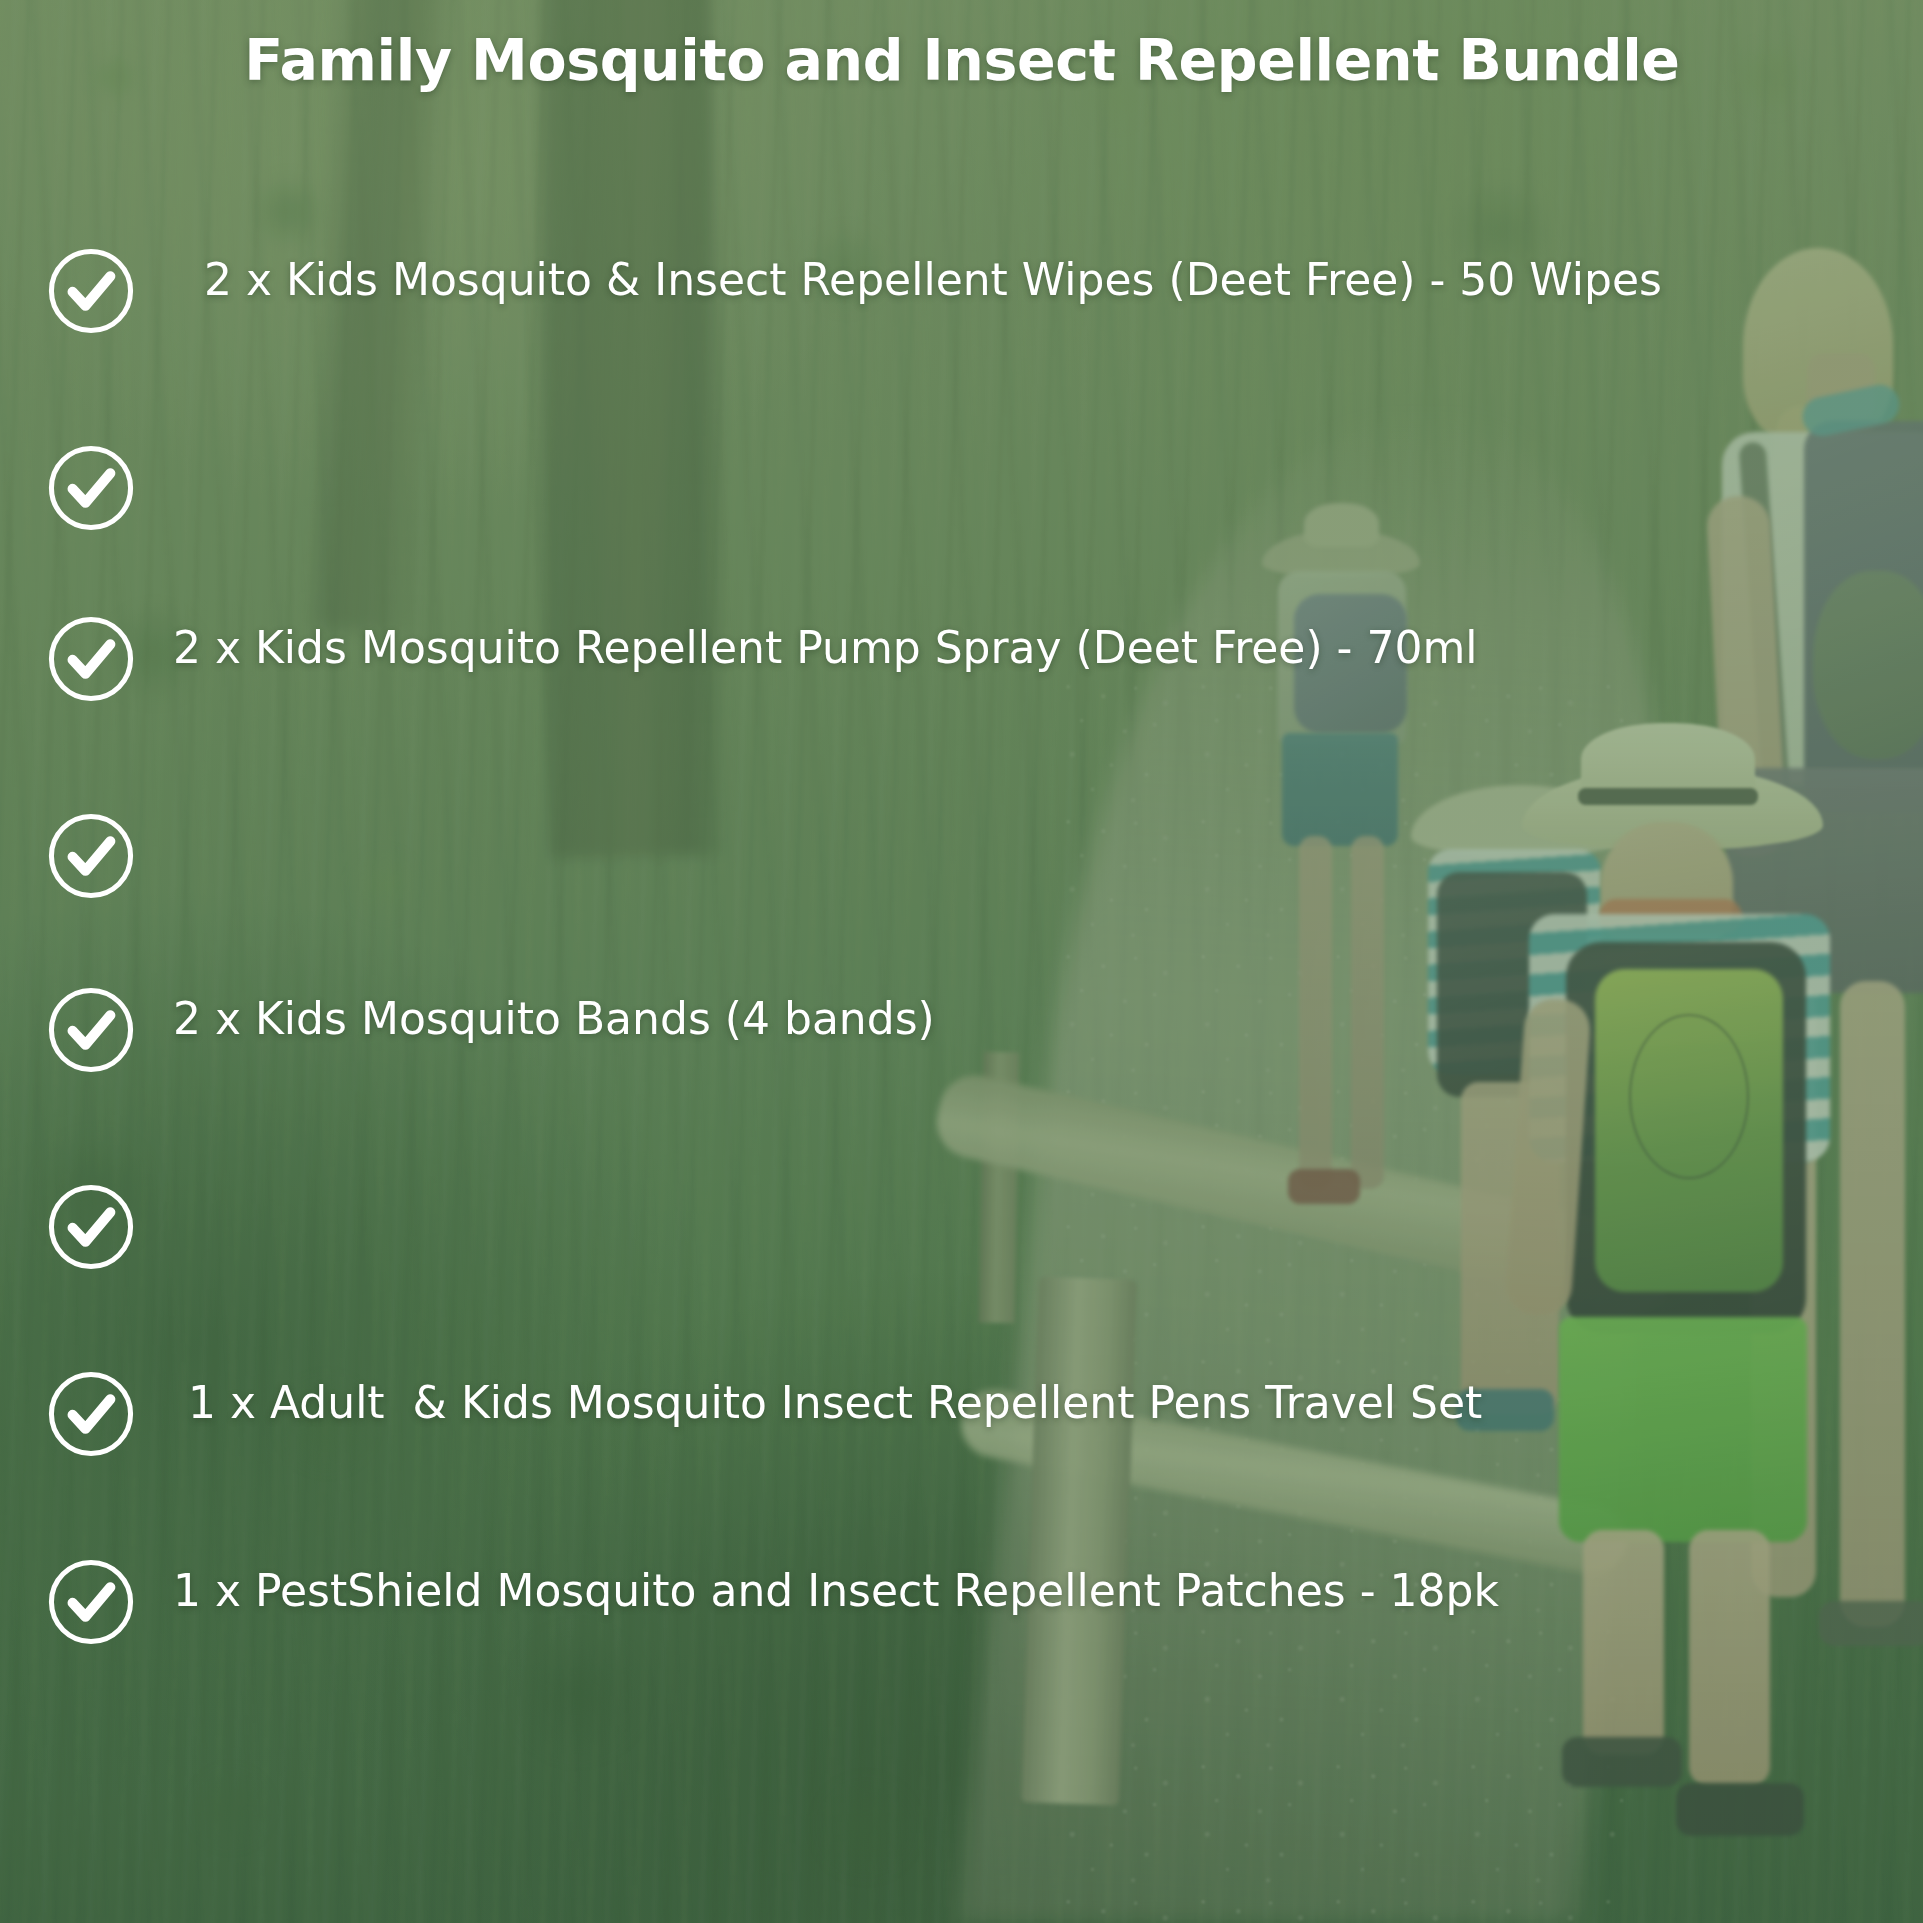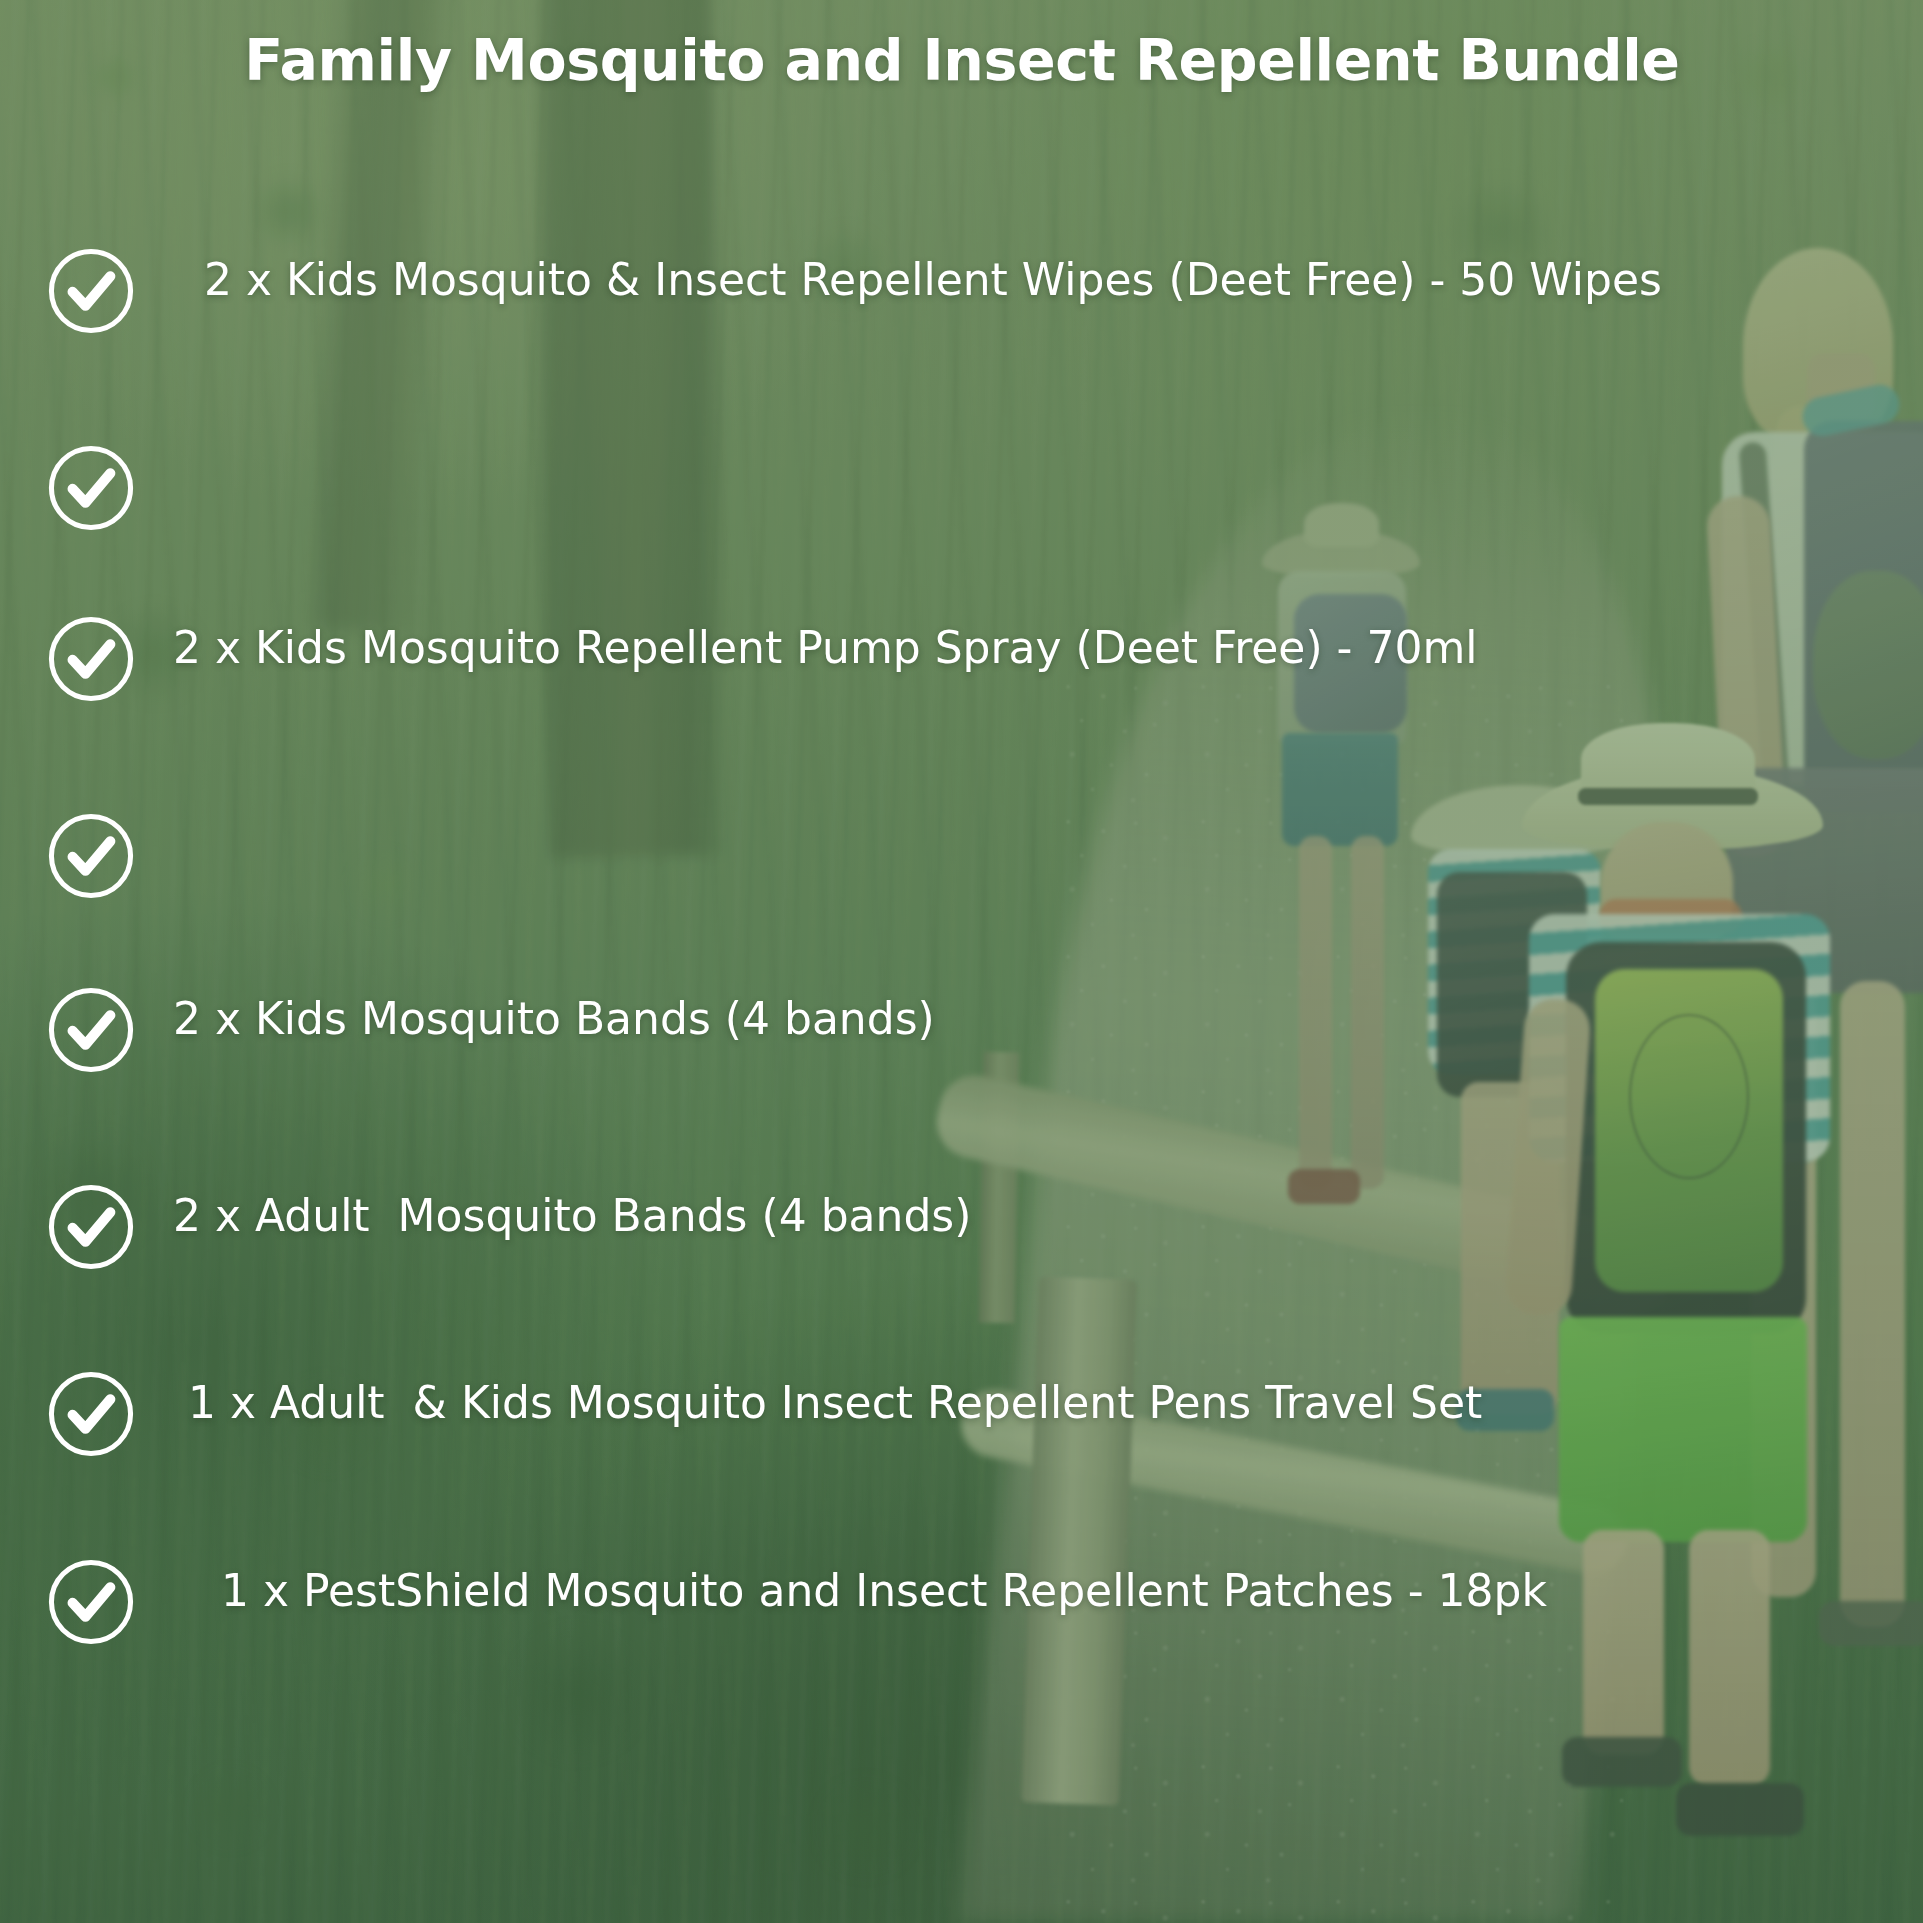--- a/index.html
+++ b/index.html
@@ -284,21 +284,21 @@
   }
 
   
   .it0 { top:0px;gap:31px;    }
   .it1 { top:197px;  }
   .it2 { top:368px;  }
   .it3 { top:565px;  }
   .it4 { top:739px; }
   .it5 { top:936px; }
   .it6 { top:1123px;gap:15px; }
-  .it7 { top:1311px;gap:48px; }
+  .it7 { top:1311px; }
 </style>
 </head>
 <body>
 
 <div class="canvas">
 
   <div class="photo">
     <div class="base"></div>
     <div class="stems"></div>
     <div class="stems2"></div>
@@ -418,21 +418,20 @@
         <span class="item-text">2 x Kids Mosquito Bands (4 bands)</span>
       </li>
 
       <li class="item it5">
         <span class="check-wrap">
           <svg class="check-icon" viewBox="0 0 100 100" aria-hidden="true">
             <circle cx="50" cy="50" r="43" fill="none" stroke="#ffffff" stroke-width="5.5"></circle>
             <path d="M30 51 L44 66 L71 34" fill="none" stroke="#ffffff" stroke-width="11" stroke-linecap="round" stroke-linejoin="round"></path>
           </svg>
         </span>
-        <span class="item-text">2 x Adult  Mosquito Bands (4 bands)</span>
       </li>
 
       <li class="item it6">
         <span class="check-wrap">
           <svg class="check-icon" viewBox="0 0 100 100" aria-hidden="true">
             <circle cx="50" cy="50" r="43" fill="none" stroke="#ffffff" stroke-width="5.5"></circle>
             <path d="M30 51 L44 66 L71 34" fill="none" stroke="#ffffff" stroke-width="11" stroke-linecap="round" stroke-linejoin="round"></path>
           </svg>
         </span>
         <span class="item-text">1 x Adult  &amp; Kids Mosquito Insect Repellent Pens Travel Set</span>

